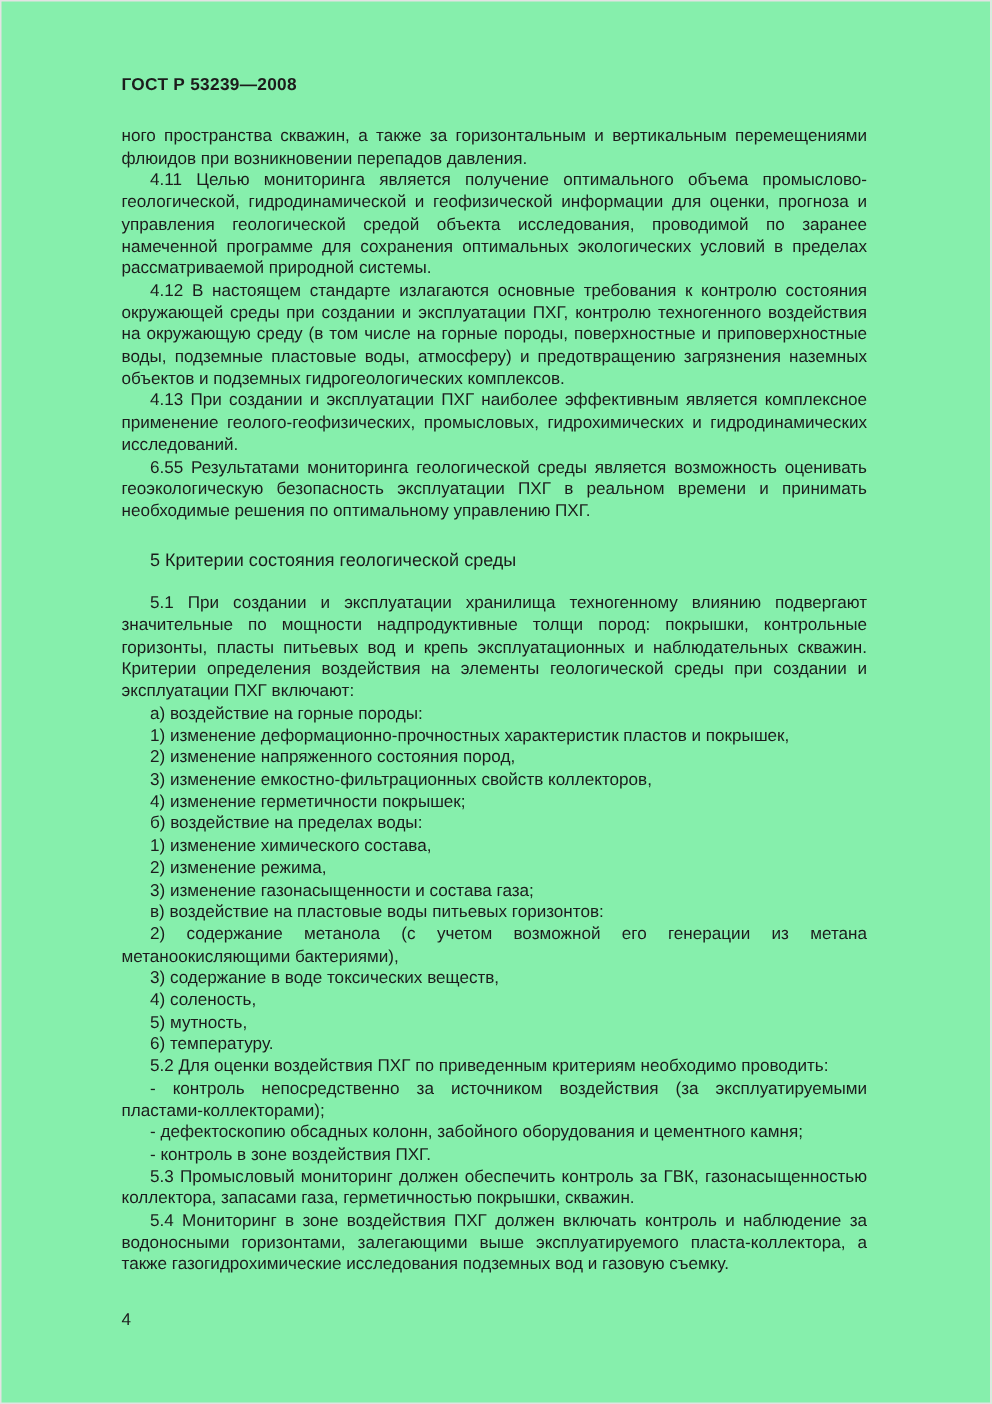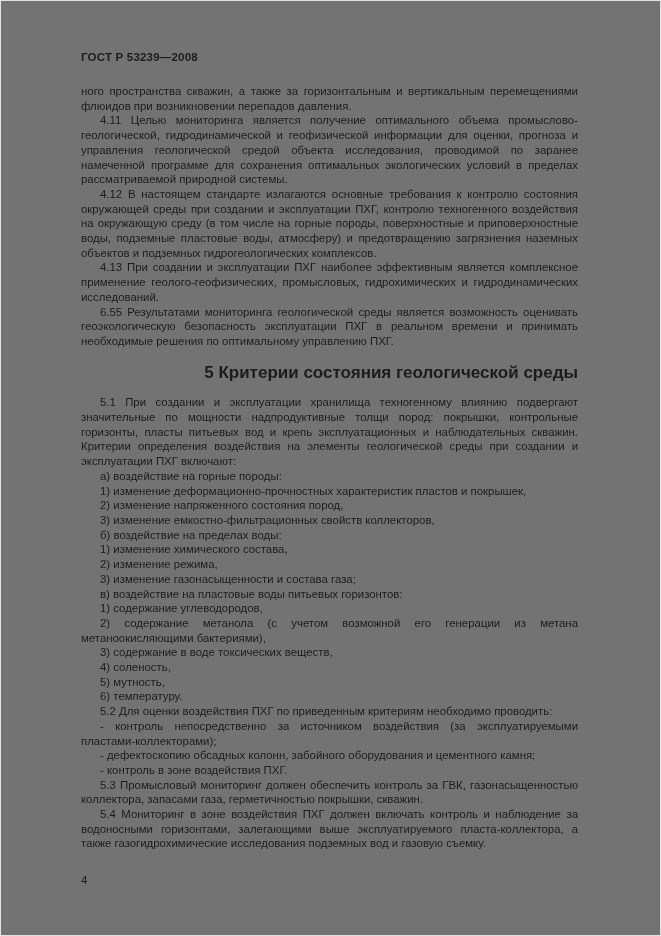--- a/index.html
+++ b/index.html
@@ -5,21 +5,21 @@
   html, body {
     margin: 0;
     padding: 0;
     background: #ffffff;
   }
   .page {
     position: relative;
     width: 661px;
     height: 936px;
     box-sizing: border-box;
-    background: #737373;
+    background: #86efac;
     border: 1px solid #e3e3e3;
     padding: 50px 82px 0 80px;
     font-family: "Liberation Sans", "DejaVu Sans", sans-serif;
     color: #1c1c1c;
     overflow: hidden;
   }
   .doc-header {
     font-size: 11.5px;
     font-weight: bold;
     letter-spacing: 0.2px;
@@ -31,25 +31,25 @@
     text-align: justify;
   }
   .body-text p {
     margin: 0;
     text-indent: 19px;
   }
   .body-text p.cont {
     text-indent: 0;
   }
   .body-text h2.heading {
-    font-size: 17px;
-    font-weight: bold;
+    font-size: 12px;
+    font-weight: normal;
     margin: 17px 0 15px 0;
     padding-left: 19px;
-    text-align: right;
+    text-align: left;
   }
   .page-number {
     position: absolute;
     left: 80px;
     bottom: 49px;
     font-size: 11.4px;
   }
 </style>
 </head>
 <body>
@@ -65,26 +65,26 @@
     <p class="para">4.13 При создании и эксплуатации ПХГ наиболее эффективным является комплексное применение геолого-геофизических, промысловых, гидрохимических и гидродинамических исследований.</p>
     <p class="para">6.55 Результатами мониторинга геологической среды является возможность оценивать геоэкологическую безопасность эксплуатации ПХГ в реальном времени и принимать необходимые решения по оптимальному управлению ПХГ.</p>
 
     <h2 class="heading">5 Критерии состояния геологической среды</h2>
 
     <p class="para">5.1 При создании и эксплуатации хранилища техногенному влиянию подвергают значительные по мощности надпродуктивные толщи пород: покрышки, контрольные горизонты, пласты питьевых вод и крепь эксплуатационных и наблюдательных скважин. Критерии определения воздействия на элементы геологической среды при создании и эксплуатации ПХГ включают:</p>
     <p class="para">а) воздействие на горные породы:</p>
     <p class="para">1) изменение деформационно-прочностных характеристик пластов и покрышек,</p>
     <p class="para">2) изменение напряженного состояния пород,</p>
     <p class="para">3) изменение емкостно-фильтрационных свойств коллекторов,</p>
+    <p class="para">4) изменение герметичности покрышек;</p>
     <p class="para">б) воздействие на пределах воды:</p>
     <p class="para">1) изменение химического состава,</p>
     <p class="para">2) изменение режима,</p>
     <p class="para">3) изменение газонасыщенности и состава газа;</p>
     <p class="para">в) воздействие на пластовые воды питьевых горизонтов:</p>
-    <p class="para">1) содержание углеводородов,</p>
     <p class="para">2) содержание метанола (с учетом возможной его генерации из метана метаноокисляющими бактериями),</p>
     <p class="para">3) содержание в воде токсических веществ,</p>
     <p class="para">4) соленость,</p>
     <p class="para">5) мутность,</p>
     <p class="para">6) температуру.</p>
     <p class="para">5.2 Для оценки воздействия ПХГ по приведенным критериям необходимо проводить:</p>
     <p class="para">- контроль непосредственно за источником воздействия (за эксплуатируемыми пластами-коллекторами);</p>
     <p class="para">- дефектоскопию обсадных колонн, забойного оборудования и цементного камня;</p>
     <p class="para">- контроль в зоне воздействия ПХГ.</p>
     <p class="para">5.3 Промысловый мониторинг должен обеспечить контроль за ГВК, газонасыщенностью коллектора, запасами газа, герметичностью покрышки, скважин.</p>

